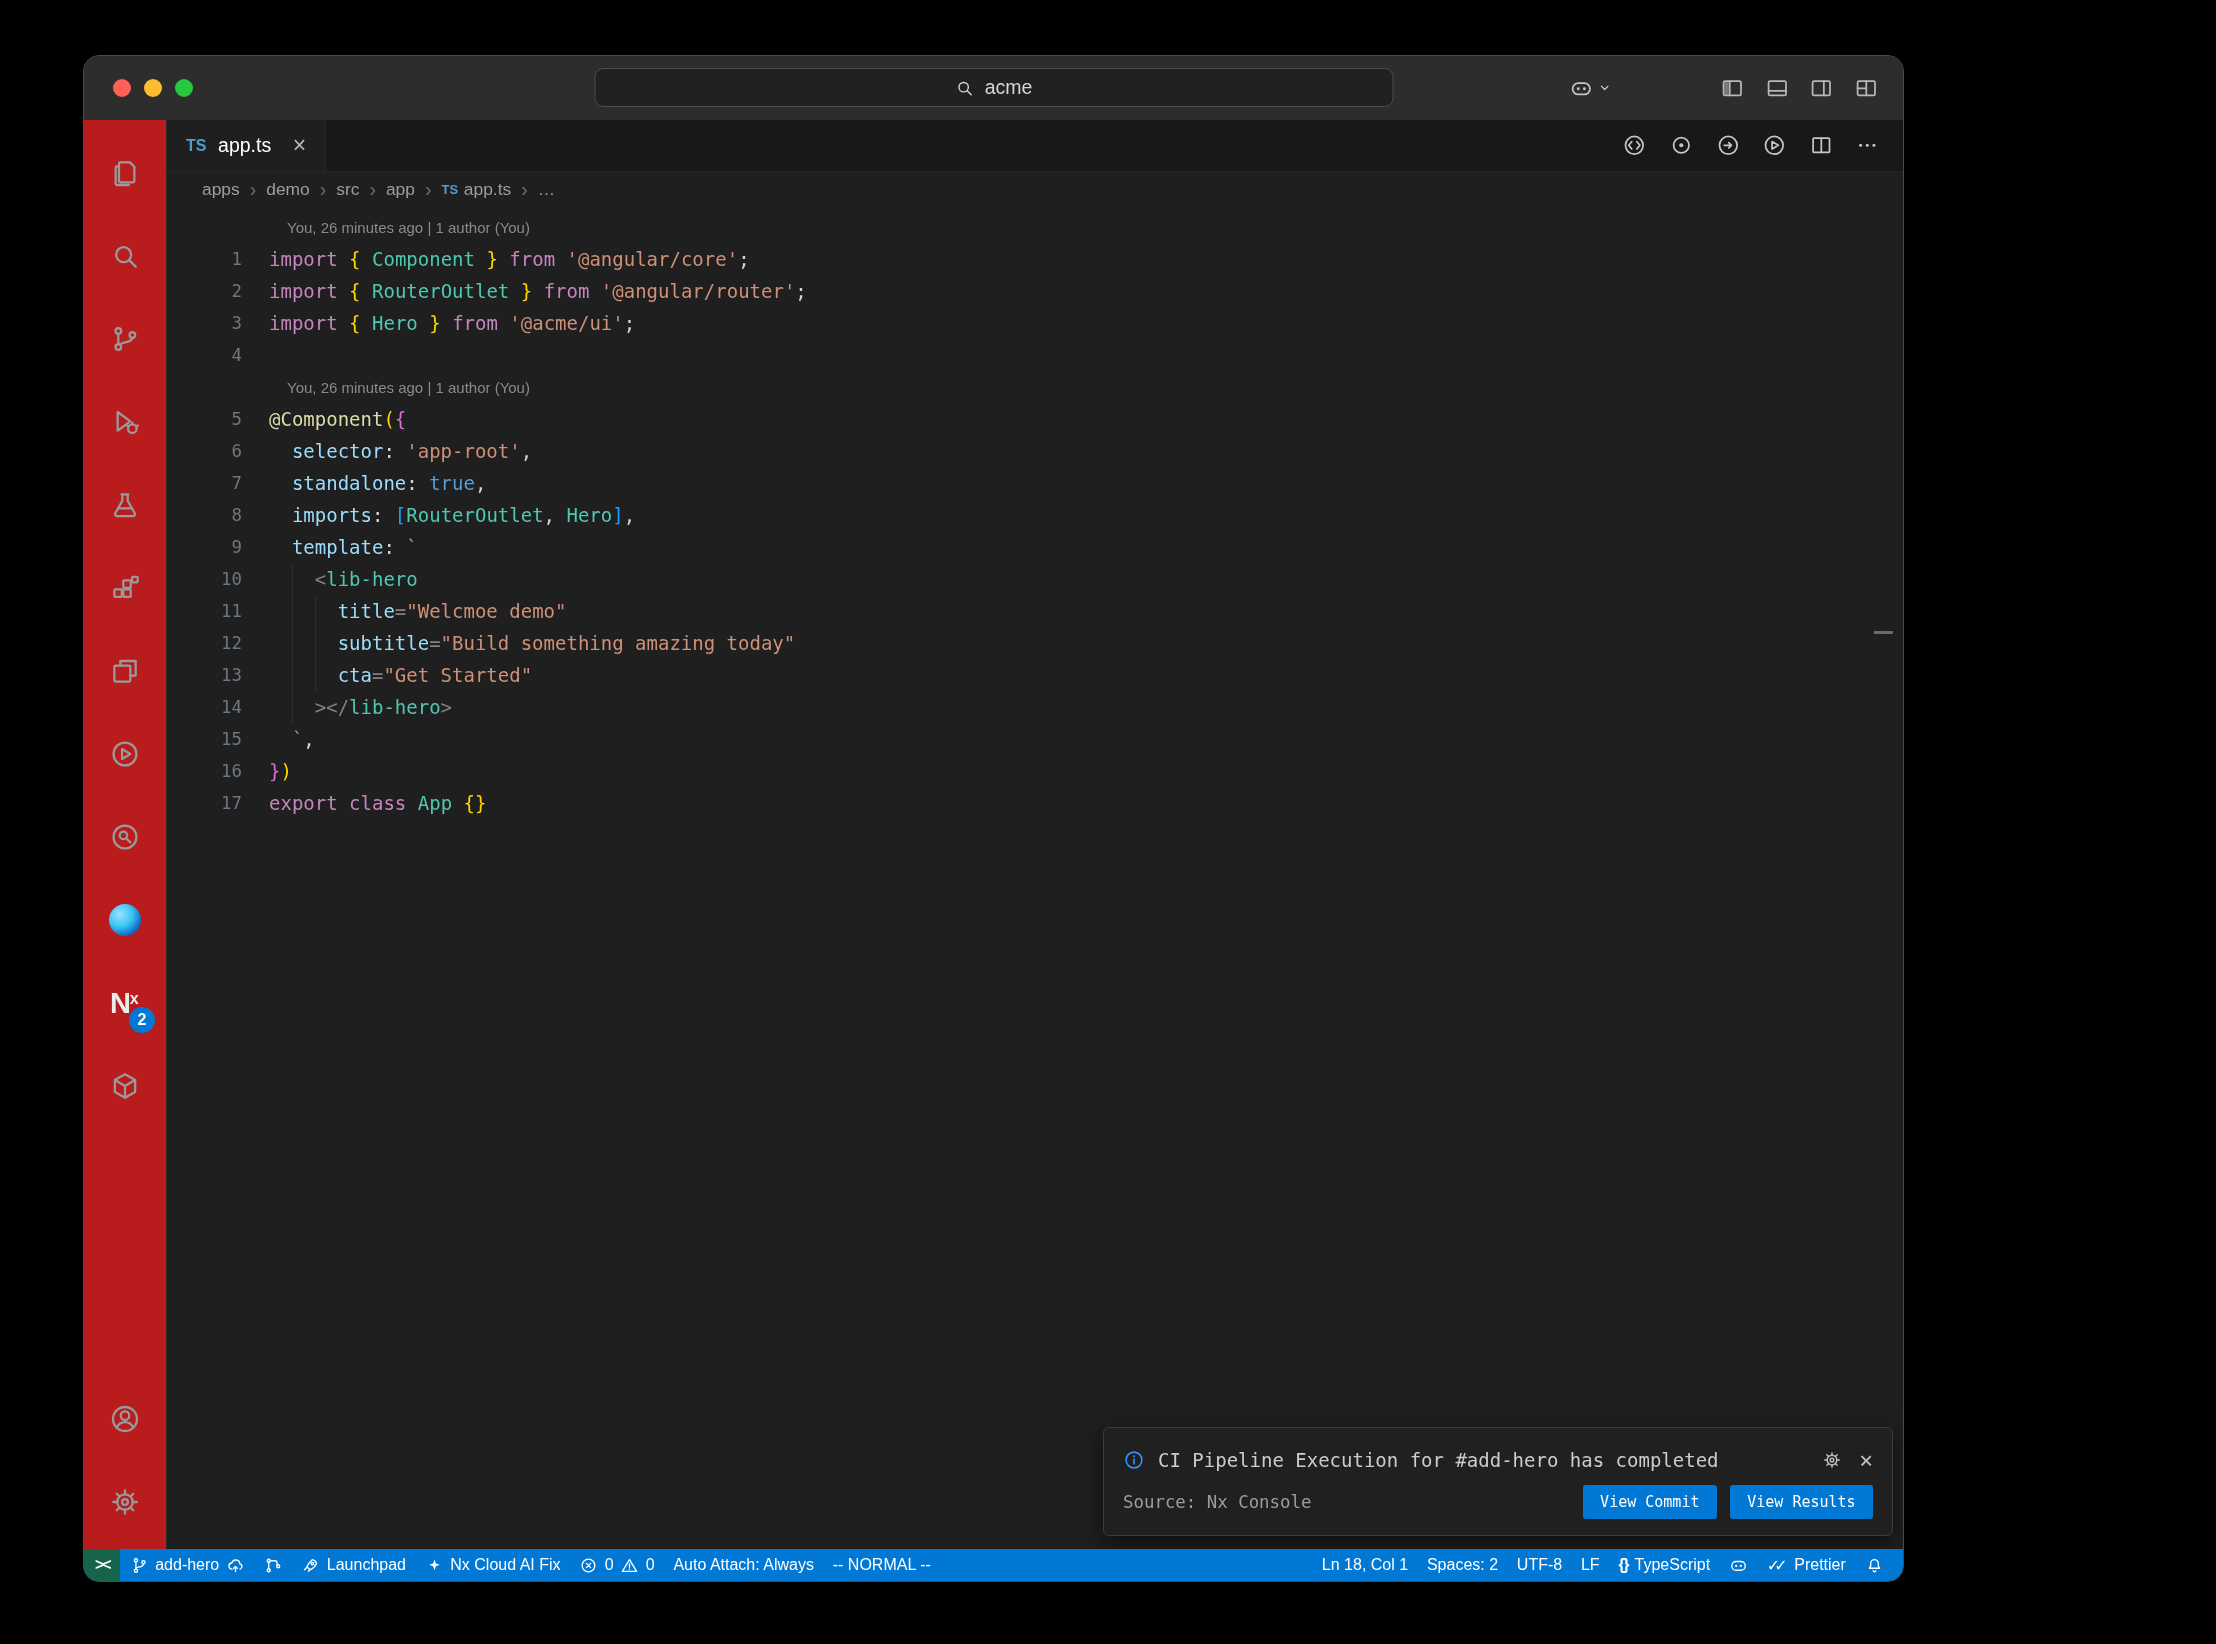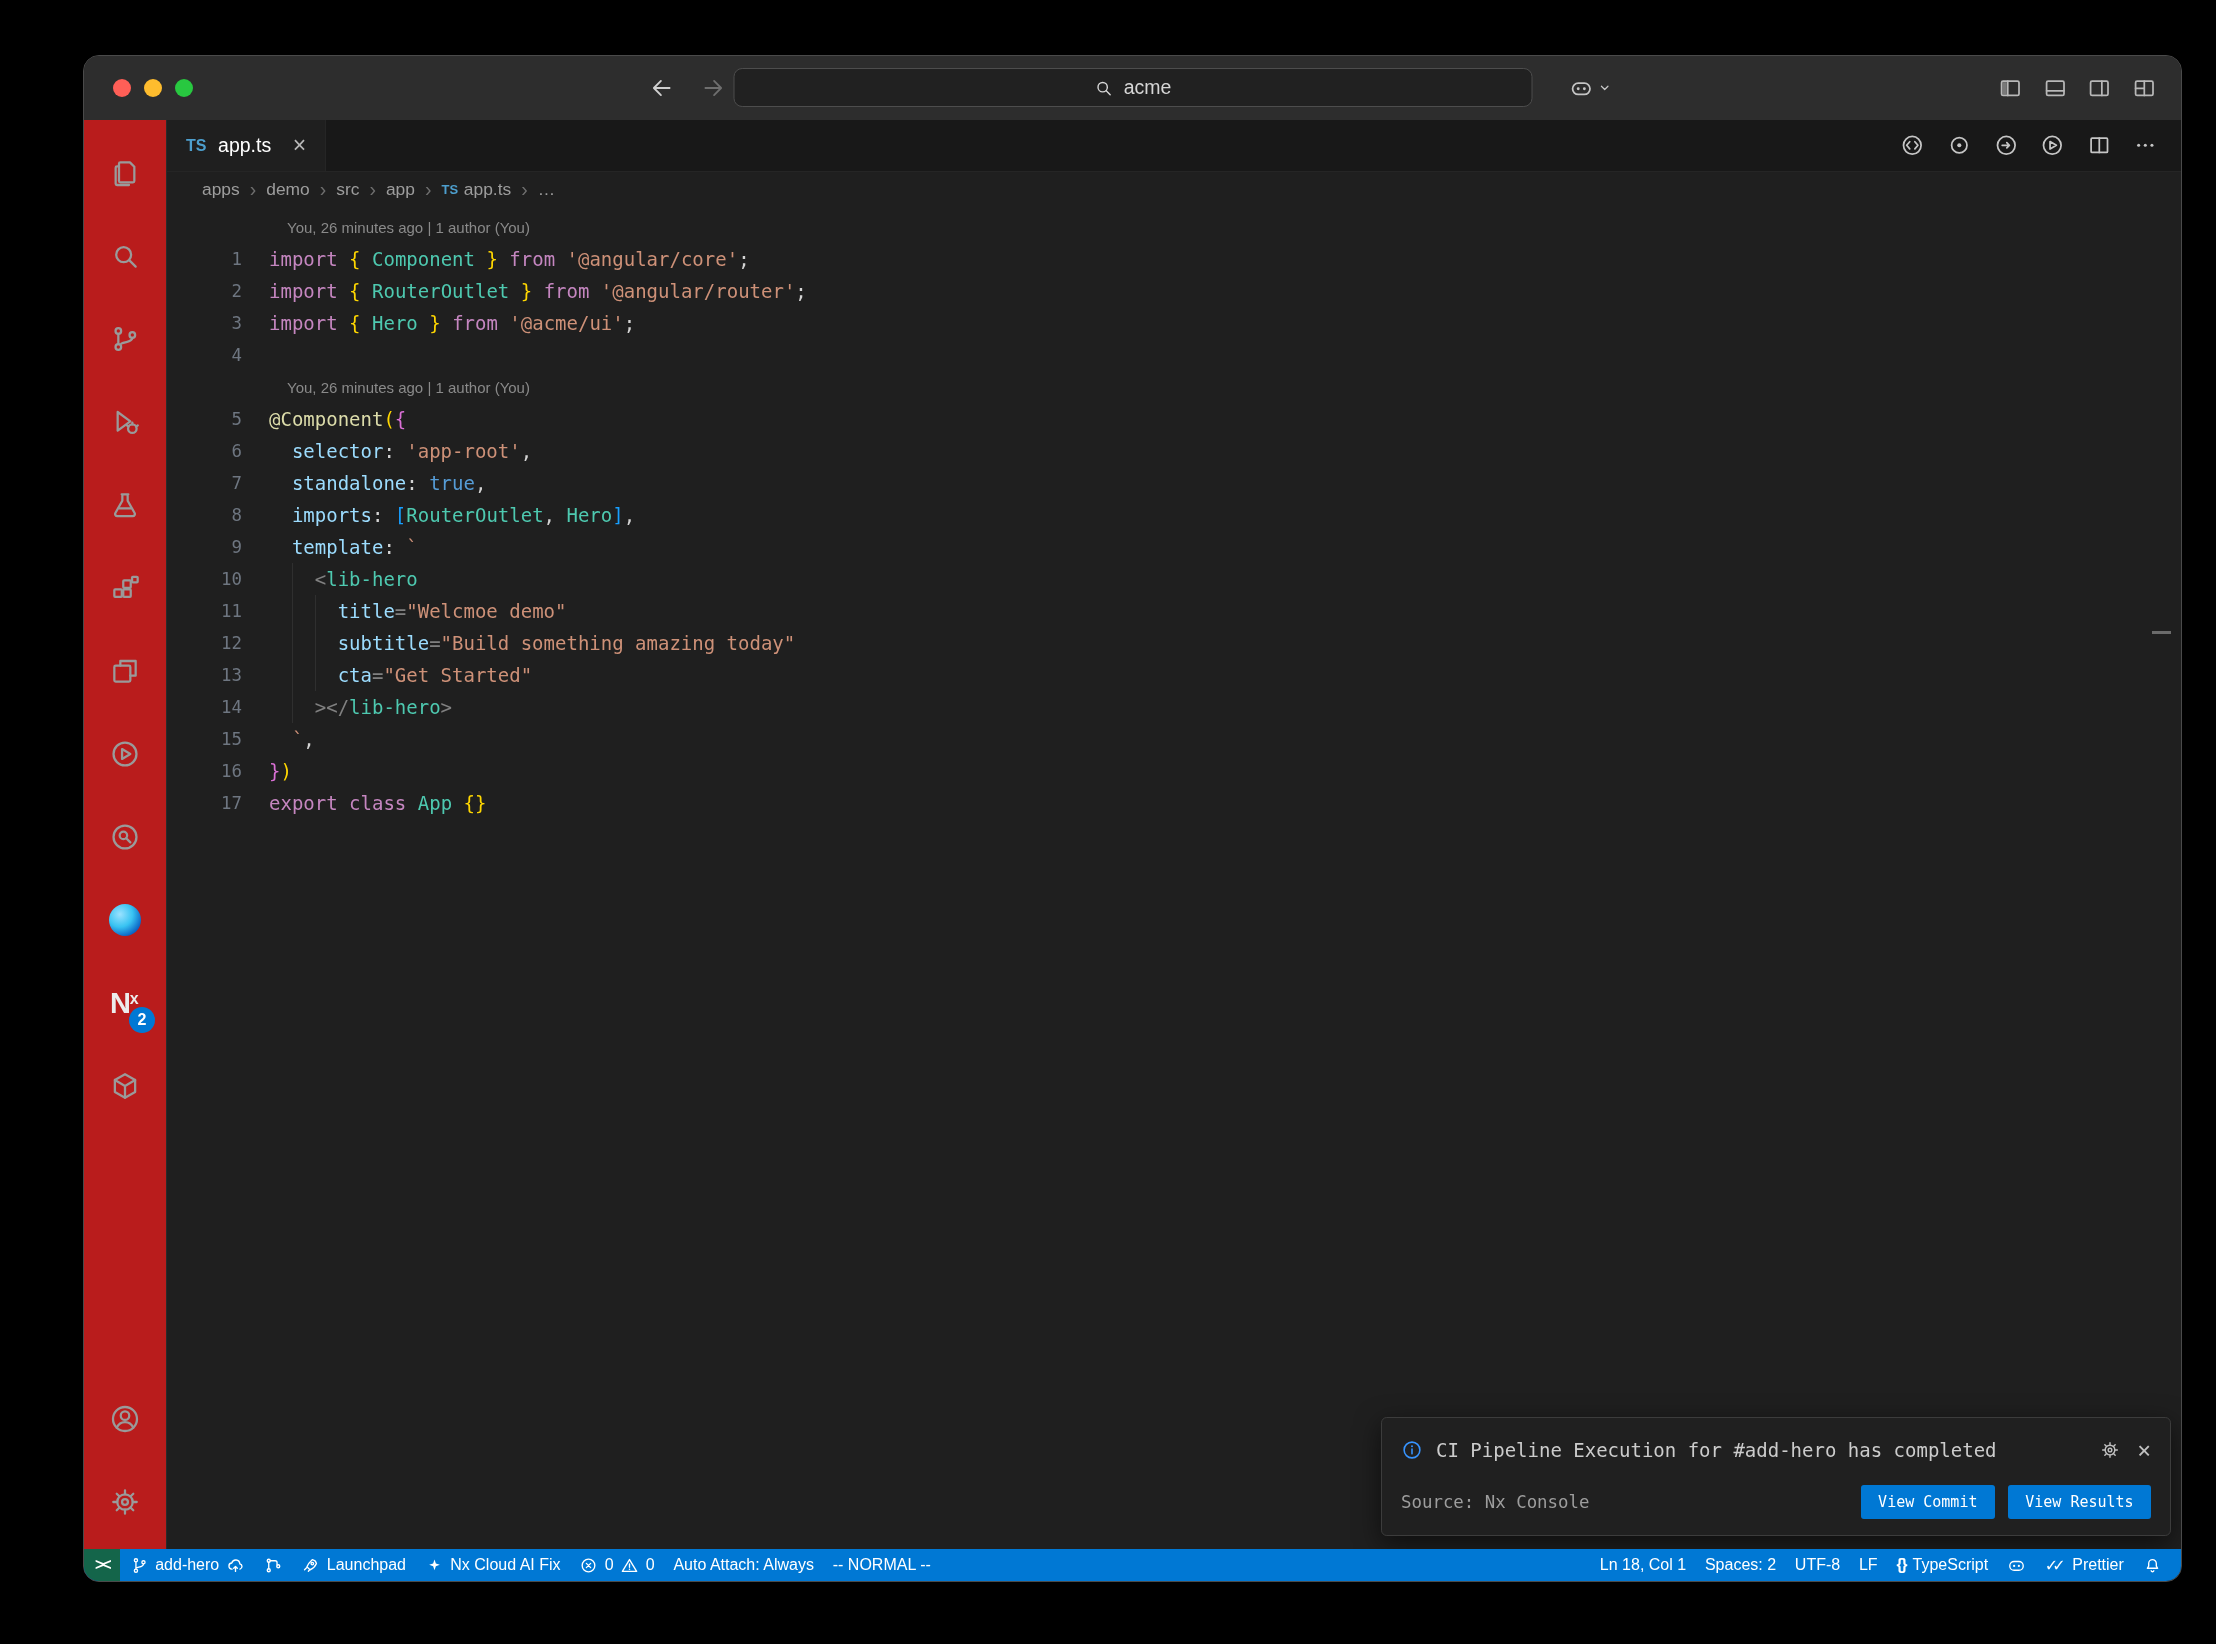--- a/index.html
+++ b/index.html
@@ -1,20 +1,20 @@
 <!DOCTYPE html>
 <html style="font-size:11.6px"><head>
 <meta charset="utf-8">
 <style>
   html,body{margin:0;padding:0;background:#000;width:2216px;height:1645px;overflow:hidden;
     font-family:"Liberation Sans","DejaVu Sans",sans-serif;}
   *{box-sizing:border-box;}
   .ic{fill:none;stroke:currentColor;stroke-width:1.7;stroke-linecap:round;stroke-linejoin:round;display:block;}
 
-  .window{position:absolute;left:83px;top:55px;width:2099px;height:1527px;background:#1f1f1f;
+  .window{position:absolute;left:83px;top:55px;width:1821px;height:1527px;background:#1f1f1f;
     border-radius:16px;overflow:hidden;display:flex;flex-direction:column;
     border:0.7px solid #4a4a4a;box-shadow:0 36px 101px rgba(0,0,0,.8);}
 
   
   .titlebar{height:64px;background:#2d2d2d;flex:none;position:relative;display:flex;align-items:center;}
   .traffic{display:flex;gap:13px;padding-left:29px;}
   .light{width:18px;height:18px;border-radius:50%;}
   .nav-arrows{position:absolute;left:565px;display:flex;gap:24.6px;color:#cfcfcf;align-items:center;}
   .nav-arrows .fwd{color:#6e6e6e;}
   .searchbox{position:absolute;left:50%;top:12.3px;transform:translateX(-50%);width:799px;height:39px;
@@ -69,21 +69,21 @@
   .overview-mark{position:absolute;right:10px;top:424px;width:19px;height:2.9px;background:#6b6b6b;}
 
   
   .notification{position:absolute;right:10px;bottom:13px;width:790px;background:#202020;
     border:1.4px solid #3c3c3c;border-radius:5.8px;padding:16px 19px;z-index:5;
     box-shadow:0 7.2px 26px rgba(0,0,0,.55);}
   .notif-head{display:flex;align-items:center;gap:13px;color:#cccccc;font-size:19px;text-align:right;}
   .notif-msg{white-space:nowrap;}
   .notif-icons{margin-left:auto;display:flex;gap:17.4px;color:#c0c0c0;align-items:center;}
   .notif-close{font-size:23px;line-height:1;}
-  .notif-body{display:flex;align-items:center;margin-top:19px;}
+  .notif-body{display:flex;align-items:center;margin-top:9px;}
   .notif-source{color:#9d9d9d;font-size:17.4px;}
   .notif-actions{margin-left:auto;display:flex;gap:13px;}
   .notif-btn{color:#fff;font-size:15px;padding:8px 17.4px;border-radius:2.9px;border:none;
     font-family:inherit;cursor:pointer;}
 
   
   .statusbar{height:32px;display:flex;align-items:stretch;color:#fff;font-size:16px;flex:none;}
   .sb-remote{height:100%;display:flex;align-items:center;padding:0 11px;font-weight:700;
     letter-spacing:-2.2px;font-size:16px;}
   .sb-left,.sb-right{display:flex;align-items:stretch;}

